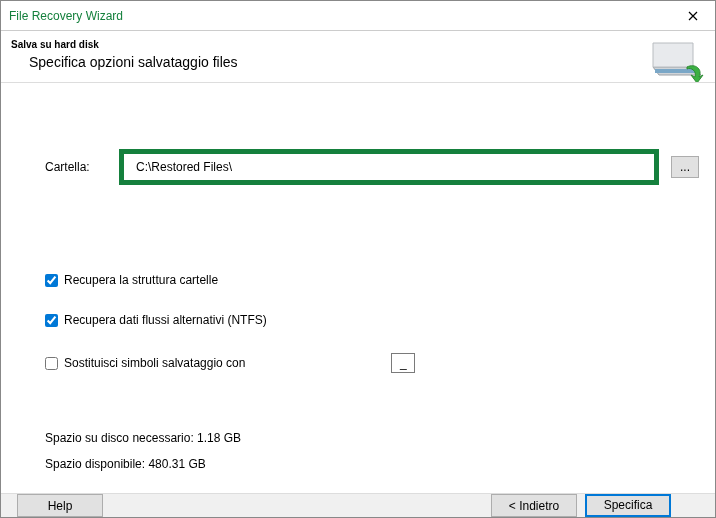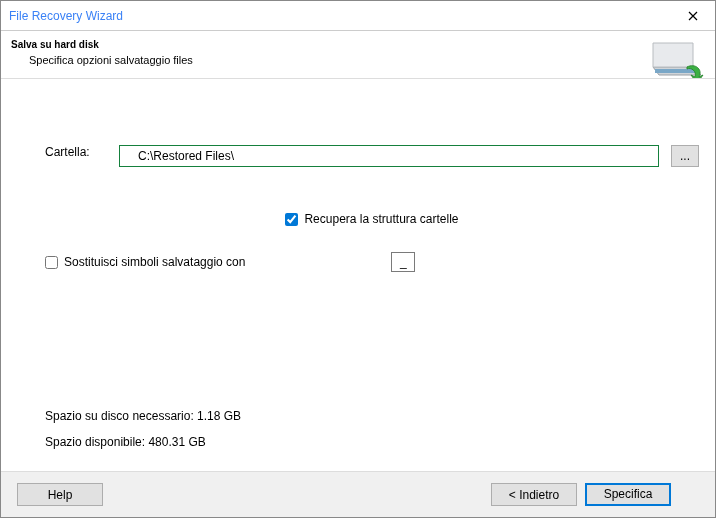--- a/index.html
+++ b/index.html
@@ -15,79 +15,79 @@
     overflow: hidden;
   }
   .titlebar {
     height: 30px;
     border-bottom: 1px solid #ccc;
     display: flex;
     align-items: center;
     padding: 0 0 0 8px;
     background: #fff;
   }
-  .titlebar-title { flex: 1; font-size: 12px; color: #3b82f6; }
+  .titlebar-title { flex: 1; font-size: 12px; color: #15803d; }
   .close-btn {
     width: 44px; height: 30px;
     display: flex; align-items: center; justify-content: center;
     font-size: 14px; font-family: Arial, sans-serif;
     cursor: pointer;
   }
 
   .header {
     position: relative;
     padding: 8px 16px 12px 10px;
     background: #fff;
   }
   .header-title { font-weight: bold; font-size: 10px; color: #000; margin-bottom: 4px; }
-  .header-sub { font-size: 11px; color: #000; margin-left: 18px; }
+  .header-sub { font-size: 14px; color: #000; margin-left: 18px; }
   .header-icon {
     position: absolute;
     right: 10px; top: 6px;
     width: 56px; height: 46px;
   }
 
   .body {
     flex: 1;
     border-top: 1px solid #ddd;
     background: #fff;
     padding: 0 16px;
     position: relative;
   }
   .folder-row {
     display: flex;
-    align-items: flex-start;
+    align-items: center;
     margin-top: 66px;
     gap: 12px;
   }
   .folder-label { width: 90px; padding-left: 28px; }
   .folder-input {
     flex: 1;
-    height: 22px;
-    border: 1px solid #15803d;
-    padding: 2px 18px;
+    height: 36px;
+    border: 5px solid #15803d;
+    padding: 2px 12px;
     font: inherit;
   }
   .browse-btn {
     width: 28px; height: 22px;
     border: 1px solid #adadad;
     background: #e1e1e1;
     cursor: pointer;
     font: inherit;
     text-align: center;
     line-height: 18px;
   }
 
   .check-row {
     display: flex;
     align-items: center;
     margin-left: 28px;
     gap: 6px;
   }
-  .check-row.first { margin-top: 45px; justify-content: center; }
+  .check-row.first { margin-top: 88px; }
   .check-row.gap { margin-top: 26px; }
   .check-row input[type="checkbox"] {
     width: 13px; height: 13px;
     accent-color: #0078d7;
     cursor: pointer;
   }
   .check-row label { cursor: pointer; }
   .symbol-input {
     width: 24px; height: 20px;
     margin-left: 140px;
@@ -98,21 +98,21 @@
 
   .disk-info {
     position: absolute;
     left: 44px;
     bottom: 22px;
   }
   .disk-line { margin-bottom: 12px; }
 
   .footer {
     border-top: 1px solid #ddd;
-    padding: 11px 16px;
+    padding: 0 16px;
     display: flex;
     align-items: center;
     background: #f0f0f0;
   }
   .btn {
     height: 23px;
     min-width: 86px;
     padding: 0 14px;
     border: 1px solid #adadad;
     background: #e1e1e1;
@@ -157,20 +157,24 @@
     <span class="folder-label">Cartella:</span>
     <input class="folder-input" type="text" value="C:\Restored Files\" style="">
     <button class="browse-btn">...</button>
   </div>
 
   <div class="check-row first">
     <input type="checkbox" id="cb1" checked="" style="">
     <label for="cb1">Recupera la struttura cartelle</label>
   </div>
 
+  <div class="check-row gap">
+    <input type="checkbox" id="cb2" checked="" style="">
+    <label for="cb2">Recupera dati flussi alternativi (NTFS)</label>
+  </div>
 
   <div class="check-row gap">
     <input type="checkbox" id="cb3" style="">
     <label for="cb3">Sostituisci simboli salvataggio con</label>
     <input class="symbol-input" type="text" value="_" style="">
   </div>
 
   <div class="disk-info">
     <div class="disk-line">Spazio su disco necessario: 1.18 GB</div>
     <div>Spazio disponibile: 480.31 GB</div>

